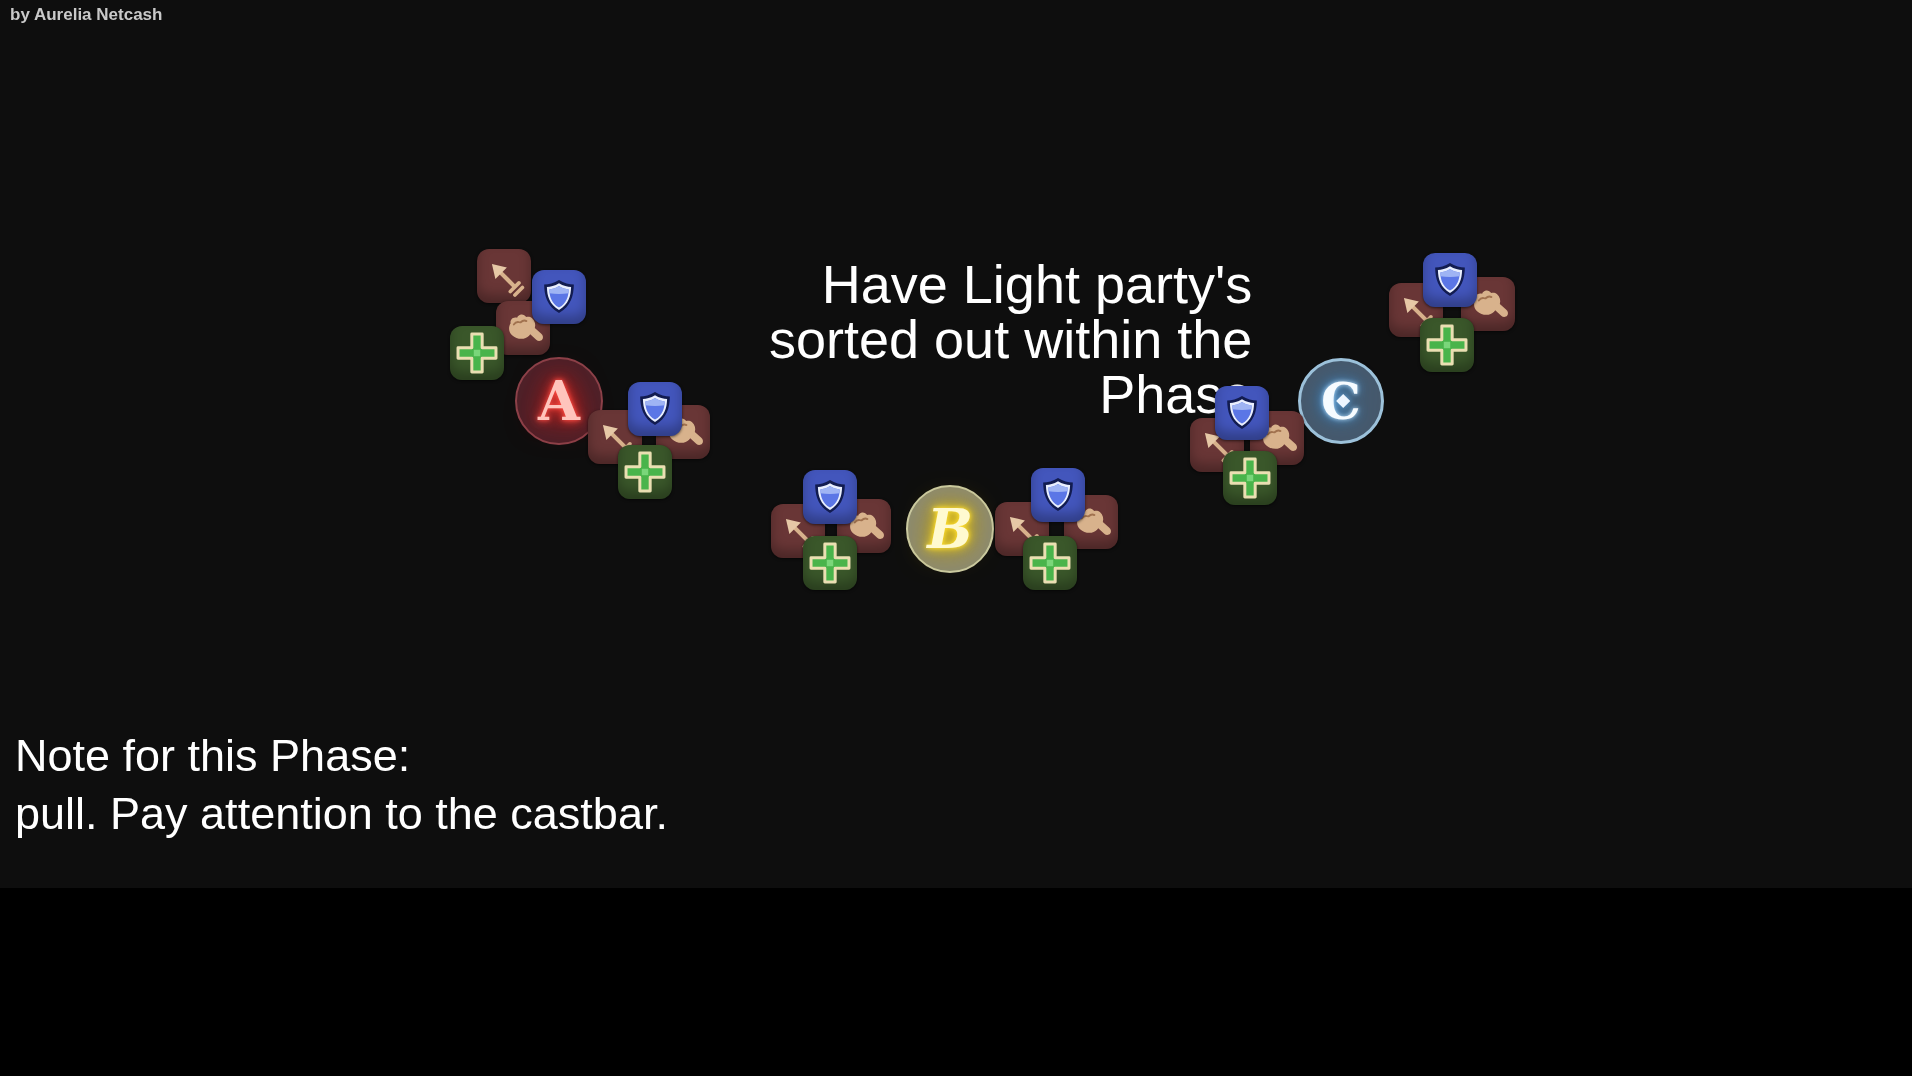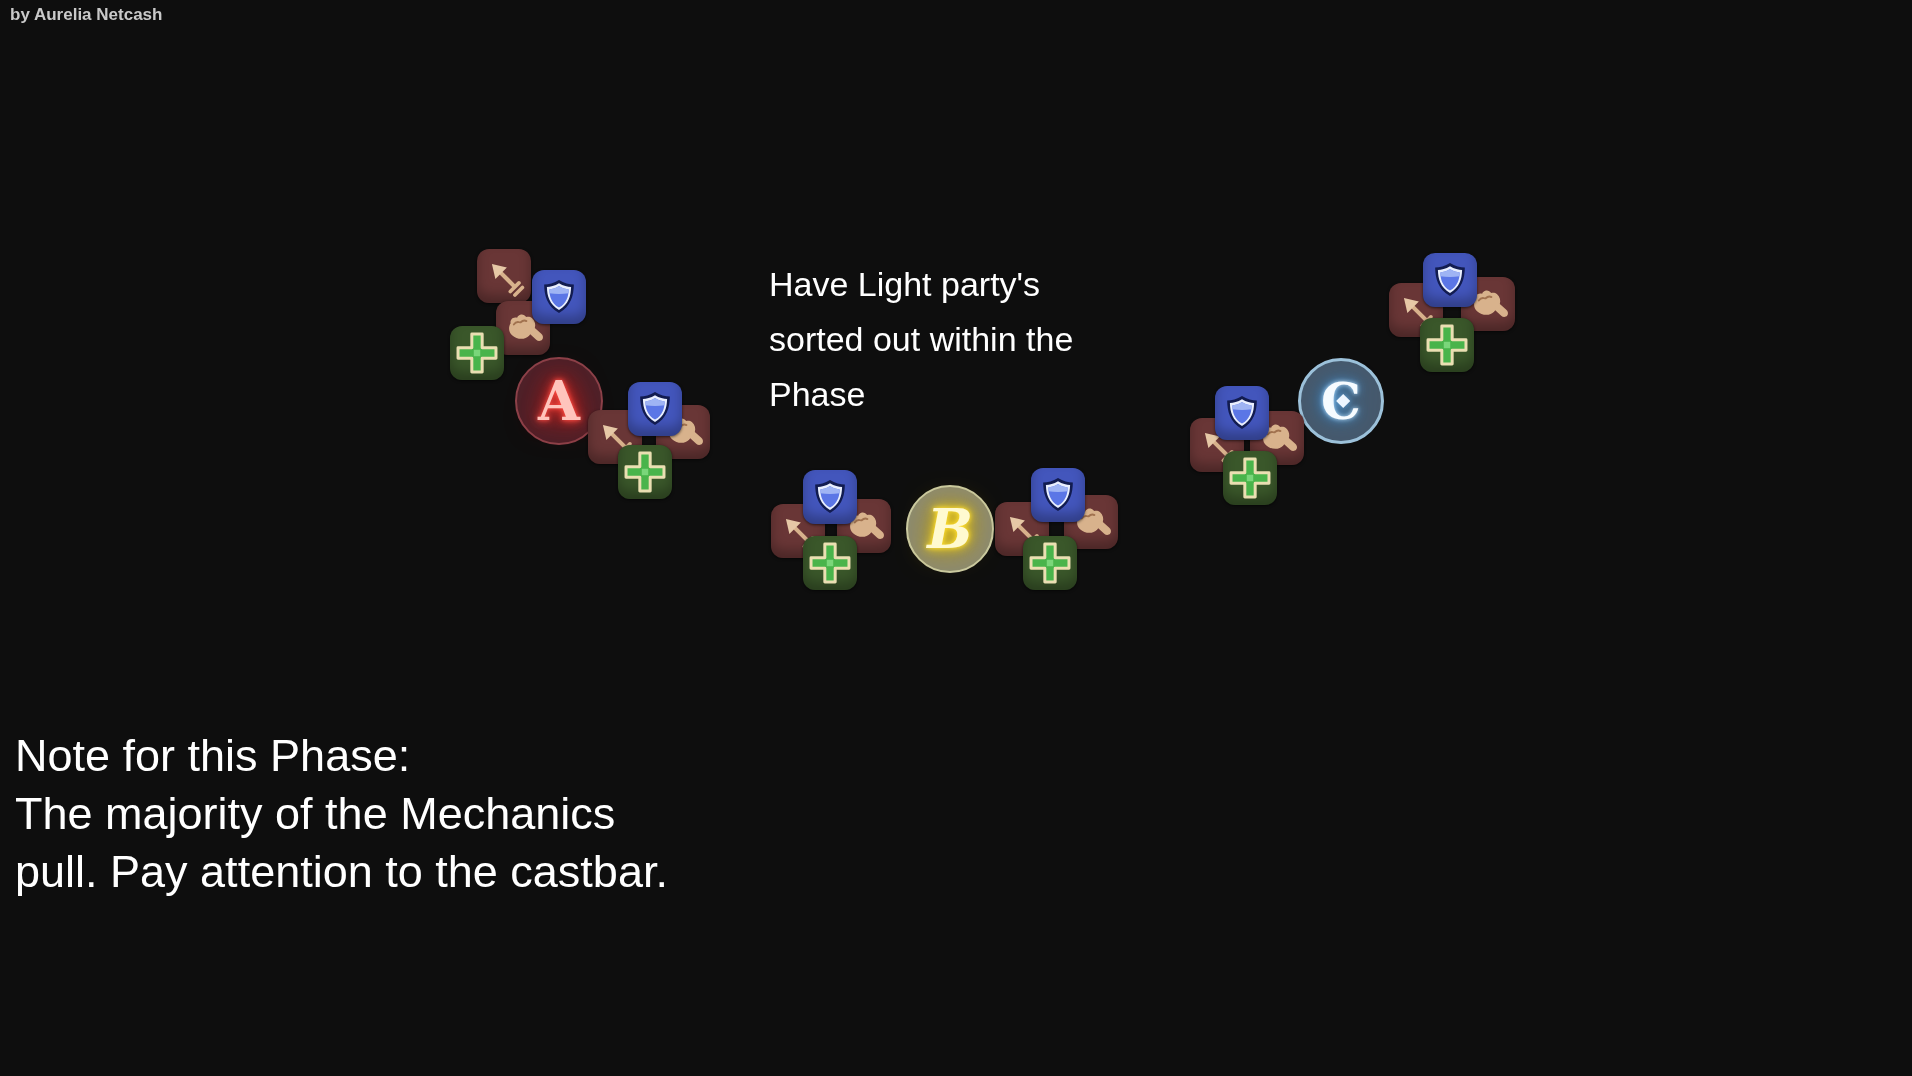--- a/index.html
+++ b/index.html
@@ -1,27 +1,27 @@
 <!DOCTYPE html>
 <html style="--background: #0e0e0e; --text: #ffffff; --credit: #c9c9c9; --tank: #4356bc; --healer: #3a572a; --dps: #693636; --glyph-tan: #d8b28c; --waymark-a: #ff4b43; --waymark-b: #ffdf2e; --waymark-c: #bfe0f8;"><head>
 <meta charset="utf-8">
 <style>
   * { margin:0; padding:0; box-sizing:border-box; }
   html,body { background:#000; }
   .stage {
-    position:relative; width:1912px; height:1076px;
+    position:relative; width:1912px; height:888px;
     background:var(--background,#0e0e0e); overflow:hidden;
     font-family:"Liberation Sans", sans-serif;
   }
   .credit {
     position:absolute; left:10px; top:5px;
     font-size:17px; font-weight:700; color:var(--credit,#c9c9c9);
   }
   .note { position:absolute; color:var(--text,#fff); }
-  .note-middle { left:769px; top:257px; font-size:34px; line-height:55px; }
+  .note-middle { left:769px; top:257px; font-size:54px; line-height:55px;text-align:right; }
   .note-bottom { left:15px;  top:683px; font-size:45px; line-height:58px;margin-top:44px; }
 
   .role-icon {
     position:absolute; width:54px; height:54px; border-radius:12px;
     transform:translate(-50%,-50%);
     display:flex; align-items:center; justify-content:center;
     box-shadow: inset 0 -8px 12px rgba(0,0,0,0.28), 0 1px 3px rgba(0,0,0,0.6);
   }
   .role-tank   { background:var(--tank,#4356bc); }
   .role-healer { background:var(--healer,#3a572a); }
@@ -63,21 +63,20 @@
   <div class="credit">by Aurelia Netcash</div>
 
   <div class="note note-middle">
     <div>Have Light party's</div>
     <div>sorted out within the</div>
     <div>Phase</div>
   </div>
 
   <div class="note note-bottom">
     <div>Note for this Phase:</div>
-    <div>The majority of the Mechanics</div>
     <div>pull. Pay attention to the castbar.</div>
   </div>
 
   <div>
       <div class="waymark waymark-a" style="left: 559px; top: 401px; width: 88px; height: 88px;">
         <span class="wm-glyph">A</span>
       </div>
       <div class="waymark waymark-b" style="left: 950px; top: 529px; width: 88px; height: 88px;">
         <span class="wm-glyph">B</span>
       </div>

